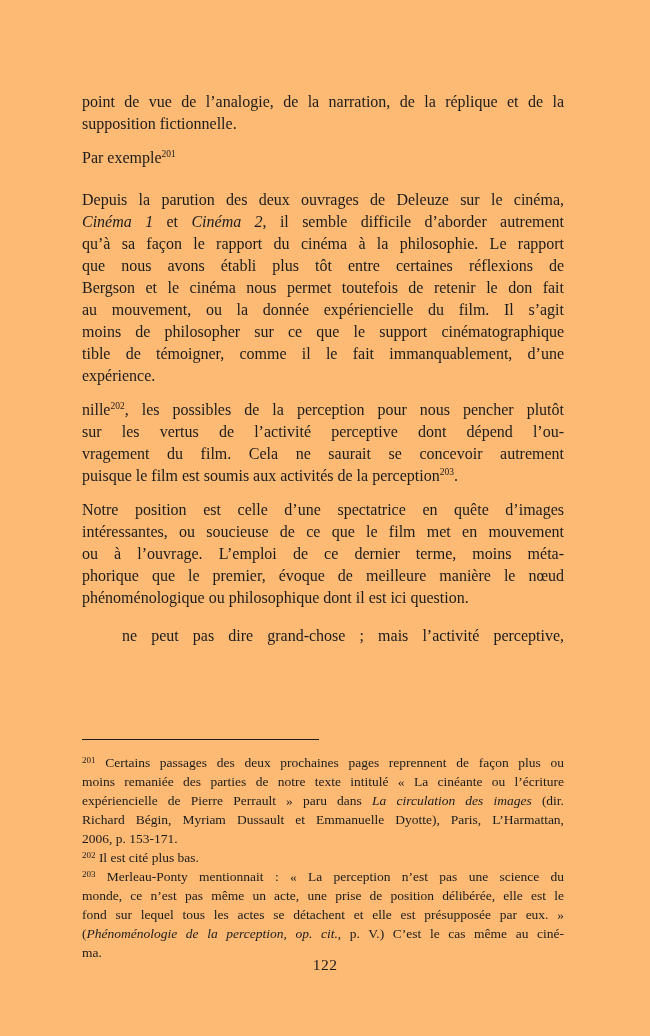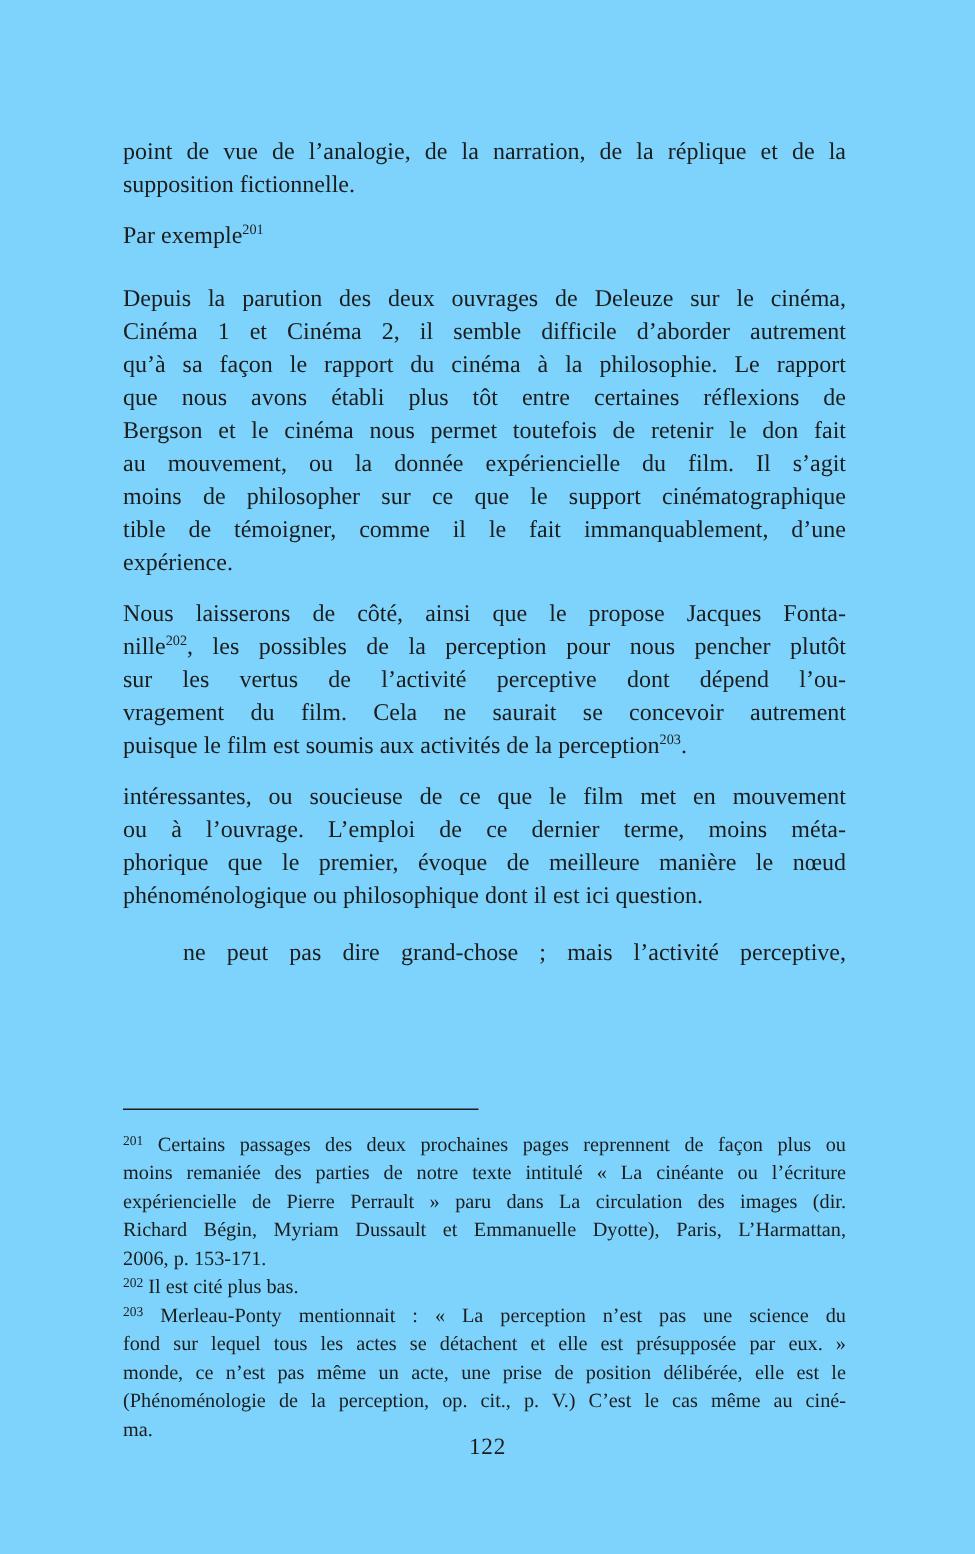--- a/index.html
+++ b/index.html
@@ -6,21 +6,21 @@
   body {
     width: 650px; height: 1036px;
     background: #ffffff;
     position: relative;
     font-family: "Liberation Serif", "DejaVu Serif", serif;
     color: #1c1c1c;
     overflow: hidden;
   }
   .page {
     position: absolute; inset: 0;
-    background: #7dd3fc;
+    background: #fdba74;
   }
   
   .text-area {
     position: absolute;
     left: 82px; top: 91px;
     width: 482px;
     font-size: 16px;
     line-height: 22px;
   }
   .block { margin: 0 0 12px 0; }
@@ -29,21 +29,21 @@
   .line {
     text-align: justify;
     text-align-last: justify;
     -moz-text-align-last: justify;
   }
   .line.last {
     text-align-last: left;
     -moz-text-align-last: left;
   }
   .line.indent { text-indent: 11px; }
-  .i { }
+  .i { font-style: italic; }
   .b { font-weight: normal; }
   .sup {
     font-size: 9.5px;
     line-height: 0;
     vertical-align: 6px;
     font-weight: normal;
   }
   
   .footnote-area {
     position: absolute;
@@ -85,27 +85,27 @@
         <div class="line"><span class="i">Cinéma 1</span><span> et </span><span class="i">Cinéma 2</span><span>, il semble difficile d’aborder autrement</span></div>
         <div class="line"><span>qu’à sa façon le rapport du cinéma à la philosophie. Le rapport</span></div>
         <div class="line"><span>que nous avons établi plus tôt entre certaines réflexions de</span></div>
         <div class="line"><span>Bergson et le cinéma nous permet toutefois de retenir le don fait</span></div>
         <div class="line"><span>au mouvement, ou la donnée expériencielle du film. Il s’agit</span></div>
         <div class="line"><span>moins de philosopher sur ce que le support cinématographique</span></div>
         <div class="line"><span>tible de témoigner, comme il le fait immanquablement, d’une</span></div>
         <div class="line last"><span>expérience.</span></div>
       </div>
       <div class="block para">
-        <div class="line"><span>Nous laisserons de côté, ainsi que le propose Jacques Fonta-</span></div>
         <div class="line"><span>nille</span><span class="sup">202</span><span>, les possibles de la perception pour nous pencher plutôt</span></div>
         <div class="line"><span>sur les vertus de l’activité perceptive dont dépend l’ou-</span></div>
         <div class="line"><span>vragement du film. Cela ne saurait se concevoir autrement</span></div>
         <div class="line last"><span>puisque le film est soumis aux activités de la perception</span><span class="sup">203</span><span>.</span></div>
       </div>
       <div class="block para">
+        <div class="line"><span>Notre position est celle d’une spectatrice en quête d’images</span></div>
         <div class="line"><span>intéressantes, ou soucieuse de ce que le film met en mouvement</span></div>
         <div class="line"><span>ou à l’ouvrage. L’emploi de ce dernier terme, moins méta-</span></div>
         <div class="line"><span>phorique que le premier, évoque de meilleure manière le nœud</span></div>
         <div class="line last"><span>phénoménologique ou philosophique dont il est ici question.</span></div>
       </div>
       <div class="block quote">
         <div class="line"><span>ne peut pas dire grand-chose ; mais l’activité perceptive,</span></div>
       </div>
     </div>
   <div class="footnote-area">
@@ -116,21 +116,21 @@
           <div class="line"><span>moins remaniée des parties de notre texte intitulé « La cinéante ou l’écriture</span></div>
           <div class="line"><span>expériencielle de Pierre Perrault » paru dans </span><span class="i">La circulation des images</span><span> (dir.</span></div>
           <div class="line"><span>Richard Bégin, Myriam Dussault et Emmanuelle Dyotte), Paris, L’Harmattan,</span></div>
           <div class="line last"><span>2006, p. 153-171.</span></div>
         </div>
         <div class="block fn">
           <div class="line last"><span class="sup">202</span><span> Il est cité plus bas.</span></div>
         </div>
         <div class="block fn">
           <div class="line"><span class="sup">203</span><span> Merleau-Ponty mentionnait : « La perception n’est pas une science du</span></div>
+          <div class="line"><span>monde, ce n’est pas même un acte, une prise de position délibérée, elle est le</span></div>
           <div class="line"><span>fond sur lequel tous les actes se détachent et elle est présupposée par eux. »</span></div>
-          <div class="line"><span>monde, ce n’est pas même un acte, une prise de position délibérée, elle est le</span></div>
           <div class="line"><span>(</span><span class="i">Phénoménologie de la perception, op. cit.</span><span>, p. V.) C’est le cas même au ciné-</span></div>
           <div class="line last"><span>ma.</span></div>
         </div>
       </div>
   </div>
   <div class="page-number">122</div>
 </div>
 
 </body></html>

